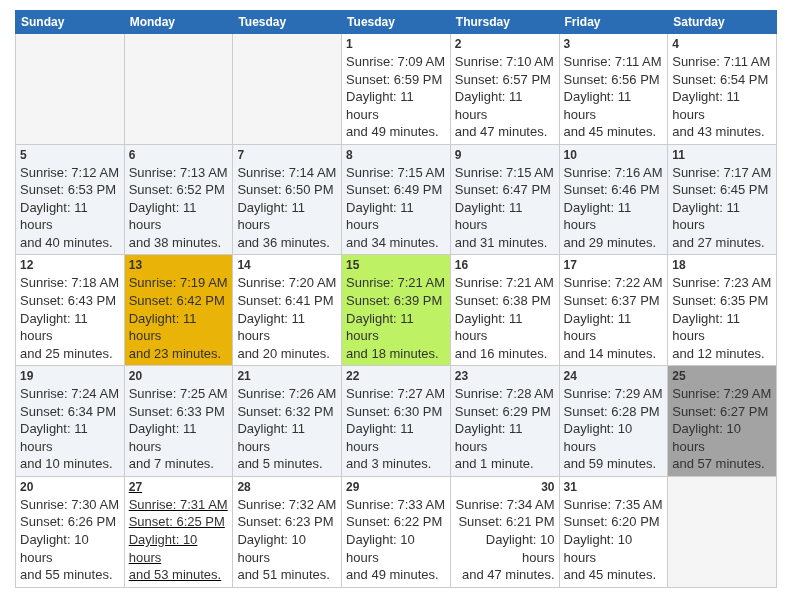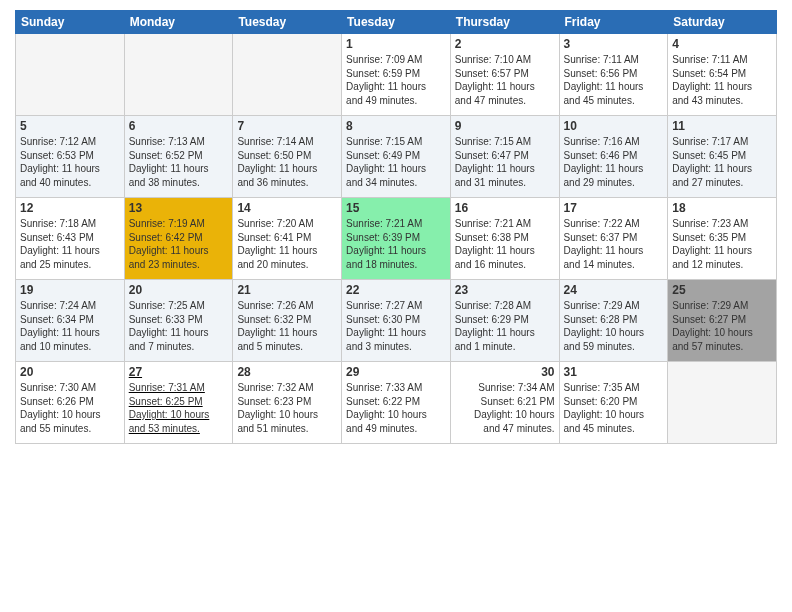--- a/index.html
+++ b/index.html
@@ -63,21 +63,21 @@
       width: calc(100% / 7);
       height: 82px;
     }
     .cell-date {
       font-size: 12px;
       font-weight: bold;
       color: #333;
       margin-bottom: 2px;
     }
     .cell-info {
-      font-size: 10px;
+      font-size: 13px;
       color: #333;
       line-height: 1.35;
     }
     .empty-cell {
       background: #f9f9f9;
     }
     tr:nth-child(even) td {
       background-color: #f5f5f5;
     }
     tr:nth-child(odd) td {
@@ -162,21 +162,21 @@
             <div class="cell-info">Sunrise: 7:18 AM<br>Sunset: 6:43 PM<br>Daylight: 11 hours<br>and 25 minutes.</div>
           </td>
           <td style="background-color: #eab308;">
             <div class="cell-date">13</div>
             <div class="cell-info">Sunrise: 7:19 AM<br>Sunset: 6:42 PM<br>Daylight: 11 hours<br>and 23 minutes.</div>
           </td>
           <td style="background-color: rgb(255, 255, 255);">
             <div class="cell-date">14</div>
             <div class="cell-info">Sunrise: 7:20 AM<br>Sunset: 6:41 PM<br>Daylight: 11 hours<br>and 20 minutes.</div>
           </td>
-          <td style="background-color: #86efac;">
+          <td style="background-color: #bef264;">
             <div class="cell-date">15</div>
             <div class="cell-info">Sunrise: 7:21 AM<br>Sunset: 6:39 PM<br>Daylight: 11 hours<br>and 18 minutes.</div>
           </td>
           <td style="background-color: rgb(255, 255, 255);">
             <div class="cell-date">16</div>
             <div class="cell-info">Sunrise: 7:21 AM<br>Sunset: 6:38 PM<br>Daylight: 11 hours<br>and 16 minutes.</div>
           </td>
           <td style="background-color: rgb(255, 255, 255);">
             <div class="cell-date">17</div>
             <div class="cell-info">Sunrise: 7:22 AM<br>Sunset: 6:37 PM<br>Daylight: 11 hours<br>and 14 minutes.</div>

